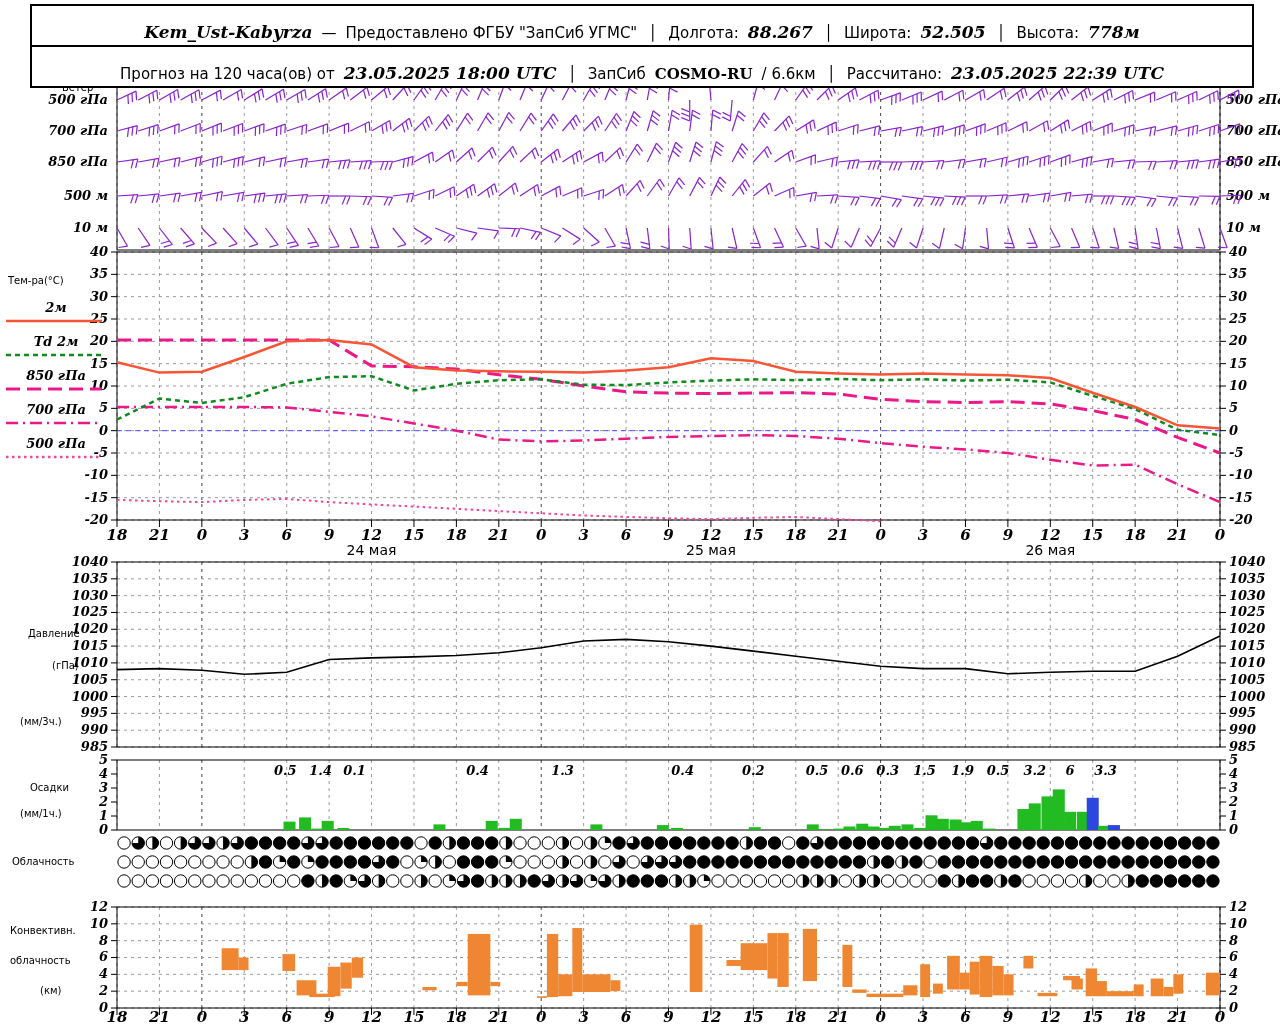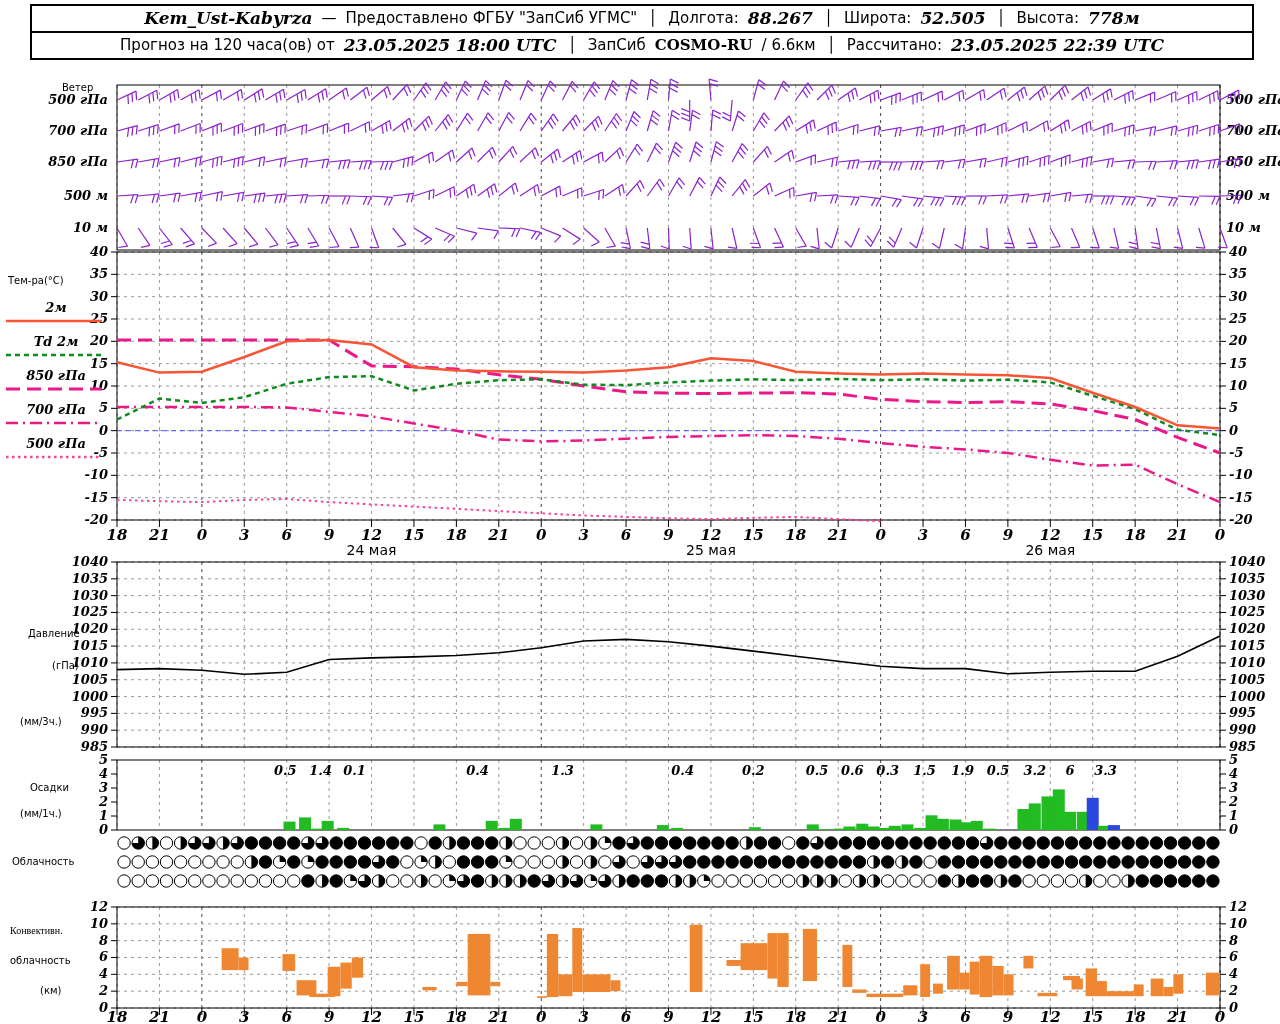--- a/index.html
+++ b/index.html
@@ -1,38 +1,38 @@
 <!DOCTYPE html>
 <html><head>
 <meta charset="utf-8">
 <style>
   html,body{margin:0;padding:0;background:#fff;width:1280px;height:1024px;overflow:hidden;}
   #wrap{position:relative;width:1280px;height:1024px;font-family:"DejaVu Sans",sans-serif;color:#000;}
   #plot{position:absolute;left:0;top:0;}
   .hdr{position:absolute;left:30px;top:4px;width:1220px;border:2px solid #000;background:#fff;z-index:5;}
-  .hrow{display:flex;justify-content:center;align-items:center;gap:9px;font-size:15px;padding:2px 0 3px 0;white-space:nowrap;}
+  .hrow{display:flex;justify-content:center;align-items:flex-end;gap:9px;font-size:15px;padding:16px 0 3px 0;white-space:nowrap;}
   .hrow + .hrow{border-top:2px solid #000;}
   .stn{font-family:"DejaVu Serif",serif;font-style:italic;font-weight:bold;font-size:17px;}
   .num{font-family:"DejaVu Serif",serif;font-style:italic;font-weight:bold;font-size:17px;}
   .mdl{font-family:"DejaVu Serif",serif;font-weight:bold;}
   .sep{font-weight:normal;padding:0 2px;}
   .plbl{position:absolute;font-size:10px;white-space:nowrap;}
   #lbl-veter{left:62px;top:82px;}
   #lbl-temp{left:8px;top:275px;}
   #legend{position:absolute;left:4px;top:300px;width:104px;}
   .lg-entry{text-align:center;margin-bottom:9px;}
   .lg-lab{font-family:"DejaVu Serif",serif;font-style:italic;font-weight:bold;font-size:13px;line-height:15px;}
   .lg-line{display:block;margin-top:2px;}
   #lbl-pres1{left:28px;top:628px;}
   #lbl-pres2{left:52px;top:660px;}
   #lbl-pr1{left:20px;top:716px;text-align:right;}
   #lbl-pr2{left:30px;top:782px;}
   #lbl-pr3{left:20px;top:808px;}
   #lbl-cloud{left:12px;top:856px;}
-  #lbl-cv1{left:10px;top:925px;font-family:Liberation Serif, serif;}
+  #lbl-cv1{left:10px;top:925px;}
   #lbl-cv2{left:10px;top:955px;}
   #lbl-cv3{left:40px;top:985px;}
 </style>
 </head>
 <body>
 
 <div id="wrap">
   <svg id="plot" width="1280" height="1024">
       <g>
         <line x1="117" y1="85" x2="117" y2="250" stroke="#9a9a9a" stroke-width="1" stroke-dasharray="3,4"></line>

